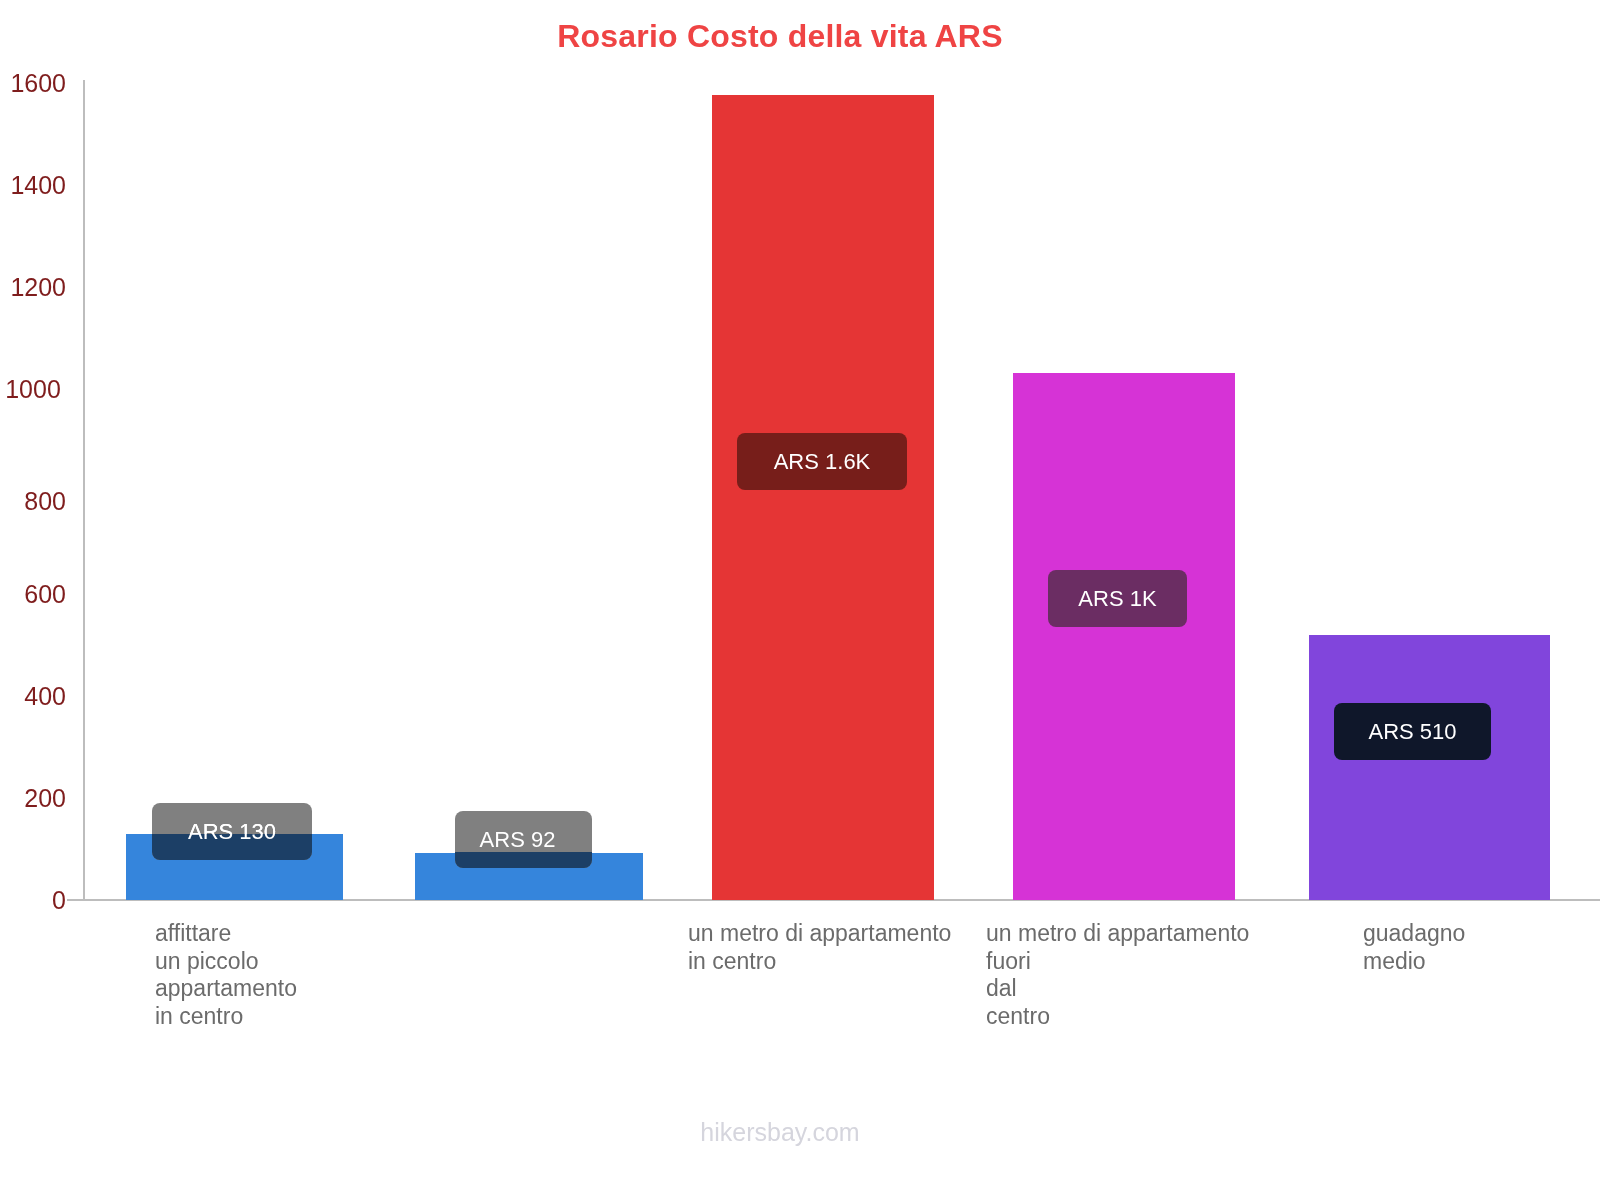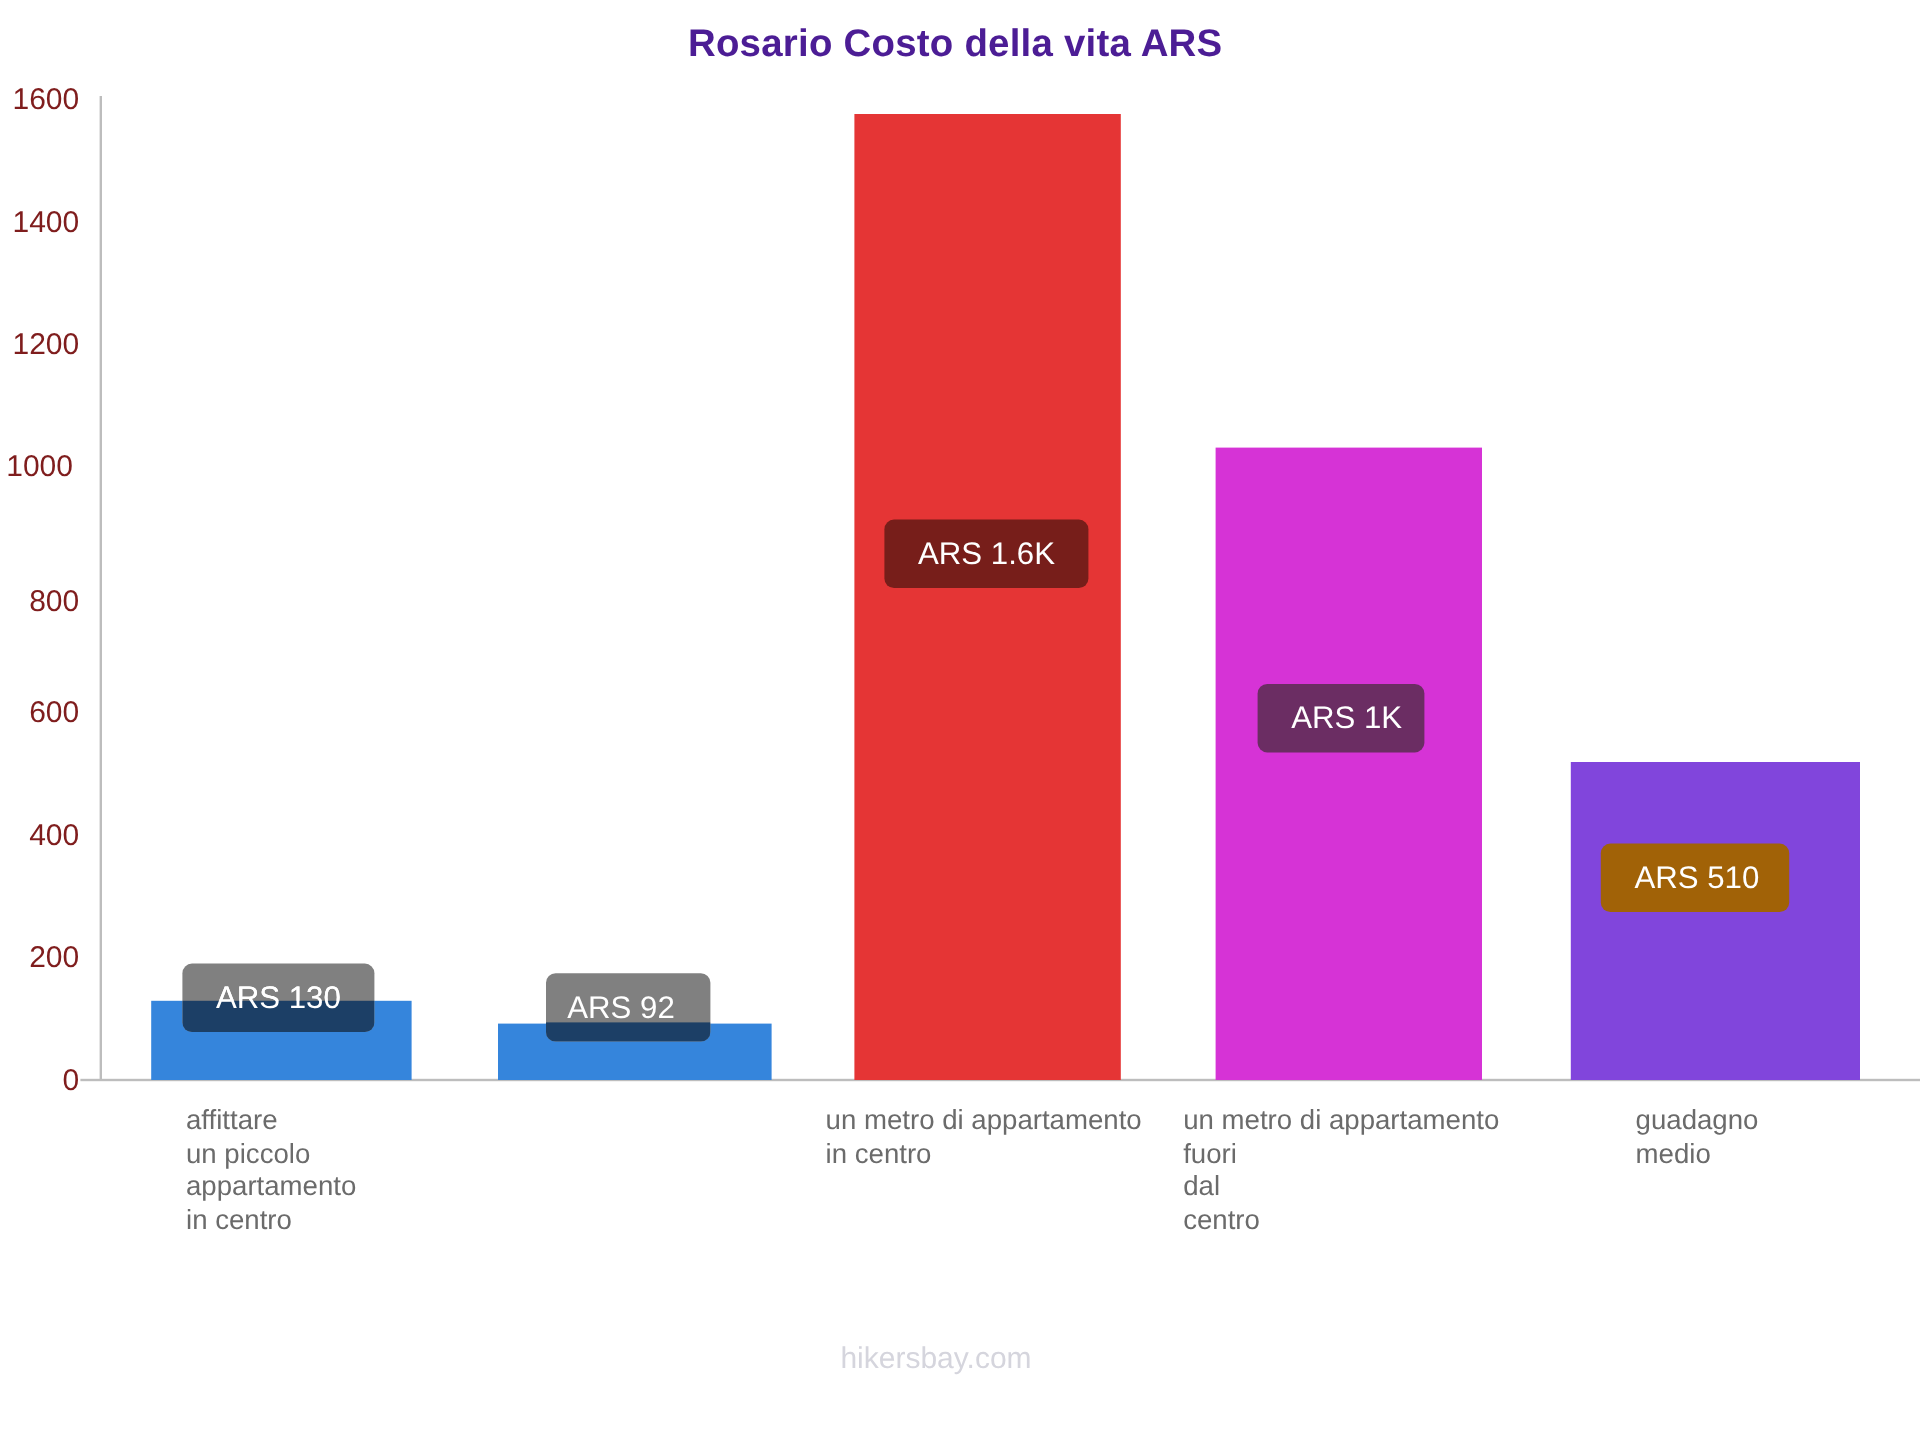--- a/index.html
+++ b/index.html
@@ -12,25 +12,25 @@
   }
   #chart-root {
     position: relative;
     width: 1600px; height: 1200px;
     background: #ffffff;
   }
 
   
   #chart-title {
     position: absolute;
-    top: 18px; left: 16px; width: 1560px;
+    top: 18px; left: 0; width: 1560px;
     text-align: center;
     font-size: 32px;
     font-weight: bold;
-    color: #4c1d95;
+    color: #ef4444;
     letter-spacing: 0.2px;
     white-space: nowrap;
   }
 
   
   
   #plot {
     position: absolute;
     left: 0; top: 0;
     width: 1600px; height: 1200px;
@@ -62,21 +62,21 @@
   .bar {
     position: absolute;
     bottom: 300px; 
   }
 
   
   .value-badge {
     position: absolute;
     border-radius: 8px;
     color: #ffffff;
-    font-size: 26px;
+    font-size: 22px;
     line-height: 57px;
     text-align: center;
     white-space: nowrap;
     padding: 0 28px;
   }
 
   
   .cat-label {
     position: absolute;
     top: 920px;
@@ -136,21 +136,21 @@
     <div class="value-badge" style="left:737px; top:433px; width:170px; height:57px; background:#771E1A;">
       <span>ARS 1.6K</span>
     </div>
 
     <div class="bar" style="left:1013px; width:222px; height:527px; background:#D633D6;"></div>
     <div class="value-badge" style="left:1048px; top:570px; width:139px; height:57px; background:#6B2D63;">
       <span>ARS 1K</span>
     </div>
 
     <div class="bar" style="left:1309px; width:241px; height:265px; background:#8145DC;"></div>
-    <div class="value-badge" style="left:1334px; top:703px; width:157px; height:57px; background:#a16207;">
+    <div class="value-badge" style="left:1334px; top:703px; width:157px; height:57px; background:#0f172a;">
       <span>ARS 510</span>
     </div>
 
     <div class="cat-label" style="left:155px;">
       <div>affittare</div>
       <div>un piccolo</div>
       <div>appartamento</div>
       <div>in centro</div>
     </div>
 

